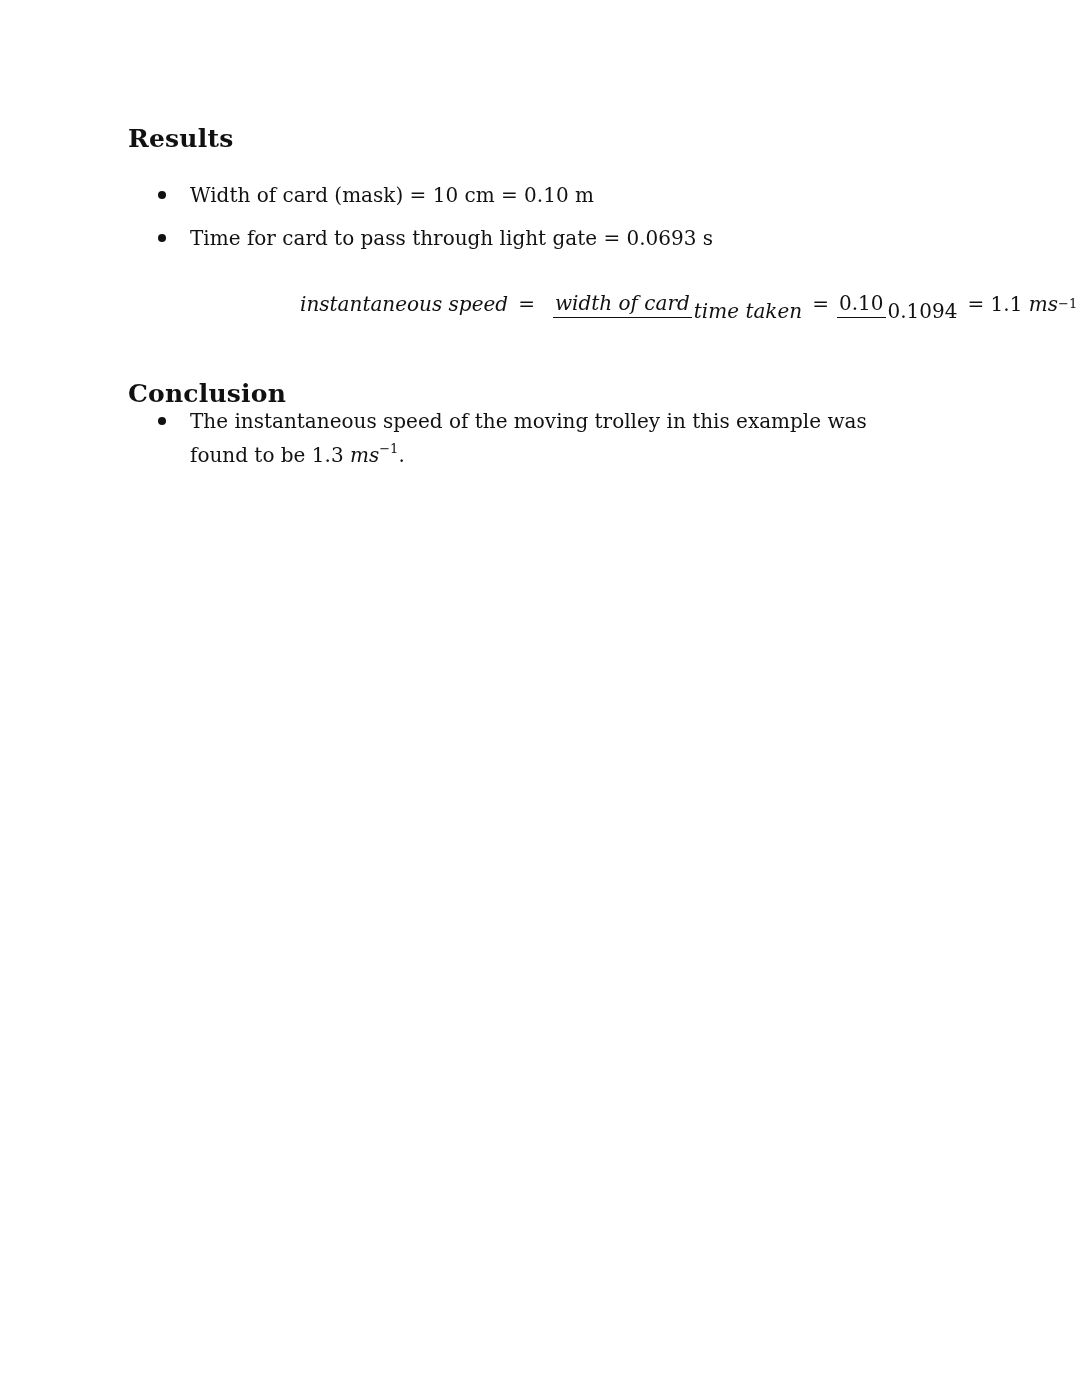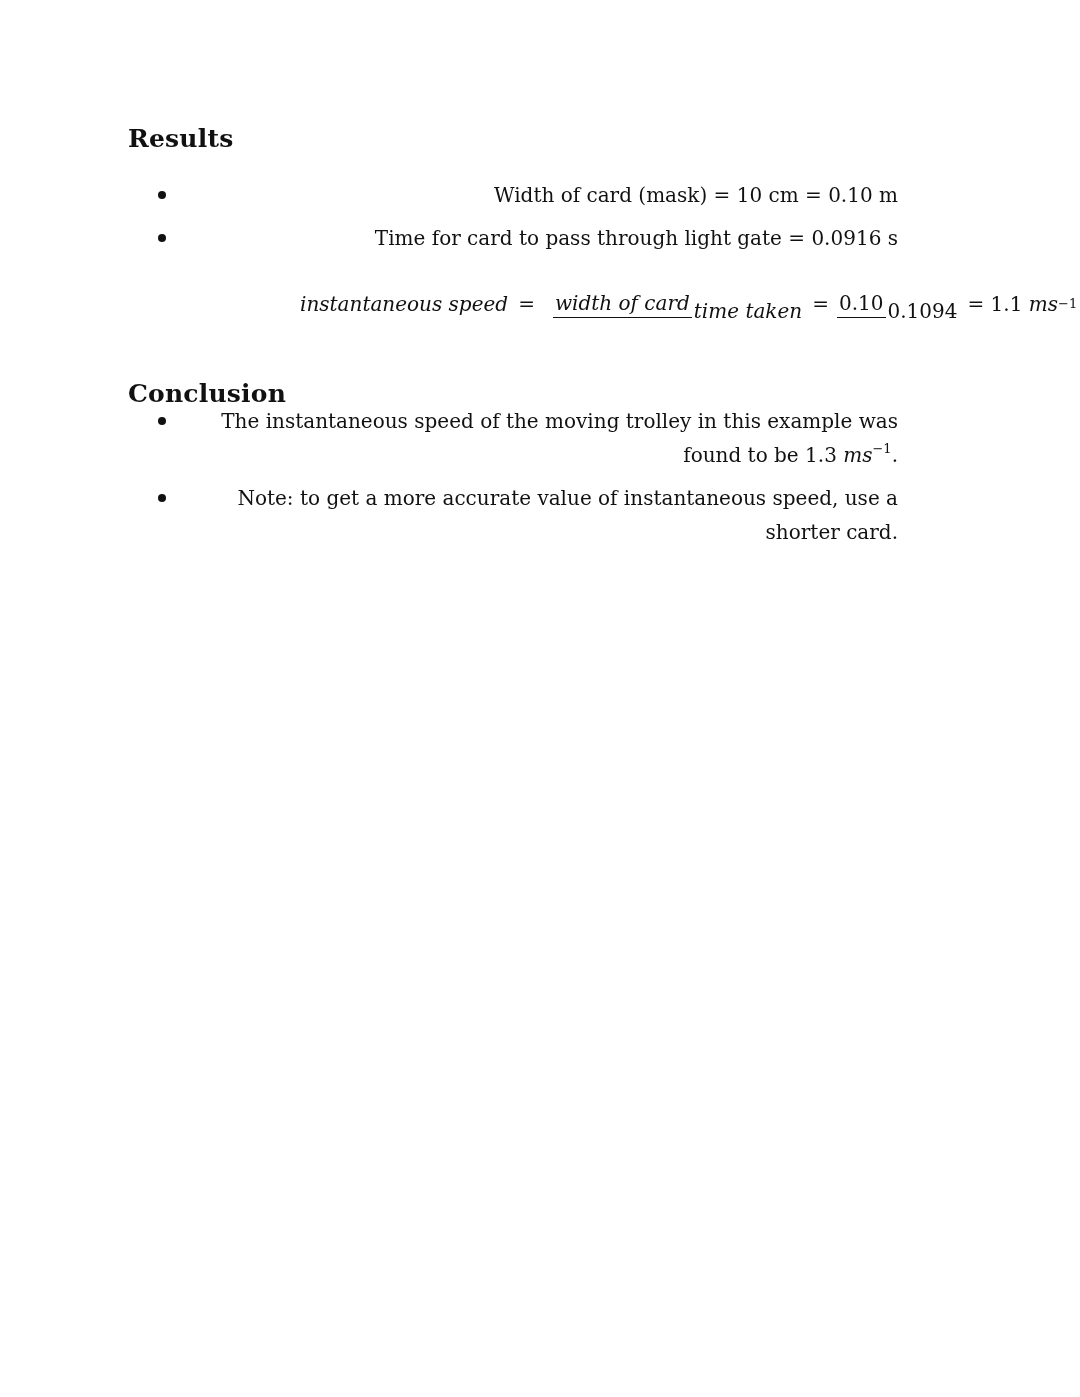--- a/index.html
+++ b/index.html
@@ -1,18 +1,18 @@
 <!DOCTYPE html>
 <html><head>
   <meta charset="utf-8">
   <style>
     html, body { margin: 0; padding: 0; background: #ffffff; }
     body { width: 1080px; height: 1397px; position: relative; overflow: hidden;
            font-family: "DejaVu Serif", "Liberation Serif", serif; color: #111; }
-    .page { position: absolute; left: 0; top: 0; width: 1080px; height: 1397px; text-align: right; }
+    .page { position: absolute; left: 0; top: 0; width: 1080px; height: 1397px; }
     .heading { position: absolute; left: 128px; font-size: 25px; font-weight: bold; margin: 0; letter-spacing: 0.2px; }
     .bullet { position: absolute; left: 158px; font-size: 20px; line-height: 34px; width: 740px; }
     .dot { position: absolute; left: 0; top: 13px; width: 8px; height: 8px; border-radius: 50%; background: #111; }
     .btext { display: block; margin-left: 32px; }
     .it { font-style: italic; }
     sup { font-size: 13px; vertical-align: 9px; line-height: 0; }
     .eq { position: absolute; top: 276px; left: 300px; height: 56px; display: flex; align-items: center; font-size: 20px; }
     .frac { display: inline-flex; flex-direction: row; align-items: center; margin: 0 8px; }
     .frac .num { padding: 0 2px 2px 2px; border-bottom: 1px solid #111; }
     .frac .den { padding: 14px 2px 0 2px; }
@@ -25,21 +25,21 @@
 
   <h2 class="heading" style="top:124px;">Results</h2>
 
   <div class="bullet" style="top:178px;">
     <span class="dot"></span>
     <span class="btext">Width of card (mask) = 10 cm = 0.10 m</span>
   </div>
 
   <div class="bullet" style="top:221px;">
     <span class="dot"></span>
-    <span class="btext">Time for card to pass through light gate = 0.0916 s</span>
+    <span class="btext">Time for card to pass through light gate = 0.0693 s</span>
   </div>
 
   <div class="eq">
     <span class="it">instantaneous speed</span>
     <span class="op">=</span>
     <span class="frac">
       <span class="num it">width of card</span>
       <span class="den it">time taken</span>
     </span>
     <span>=</span>
@@ -54,18 +54,14 @@
 
   <div class="bullet" style="top:404px;">
     <span class="dot"></span>
     <span class="btext">
       <span>The instantaneous speed of the moving trolley in this example was found to be</span>
       <span>1.3</span>
       <span class="it">ms</span><sup>−1</sup><span>.</span>
     </span>
   </div>
 
-  <div class="bullet" style="top:481px;">
-    <span class="dot"></span>
-    <span class="btext">Note: to get a more accurate value of instantaneous speed, use a shorter card.</span>
-  </div>
 
 </div>
 
 </body></html>

